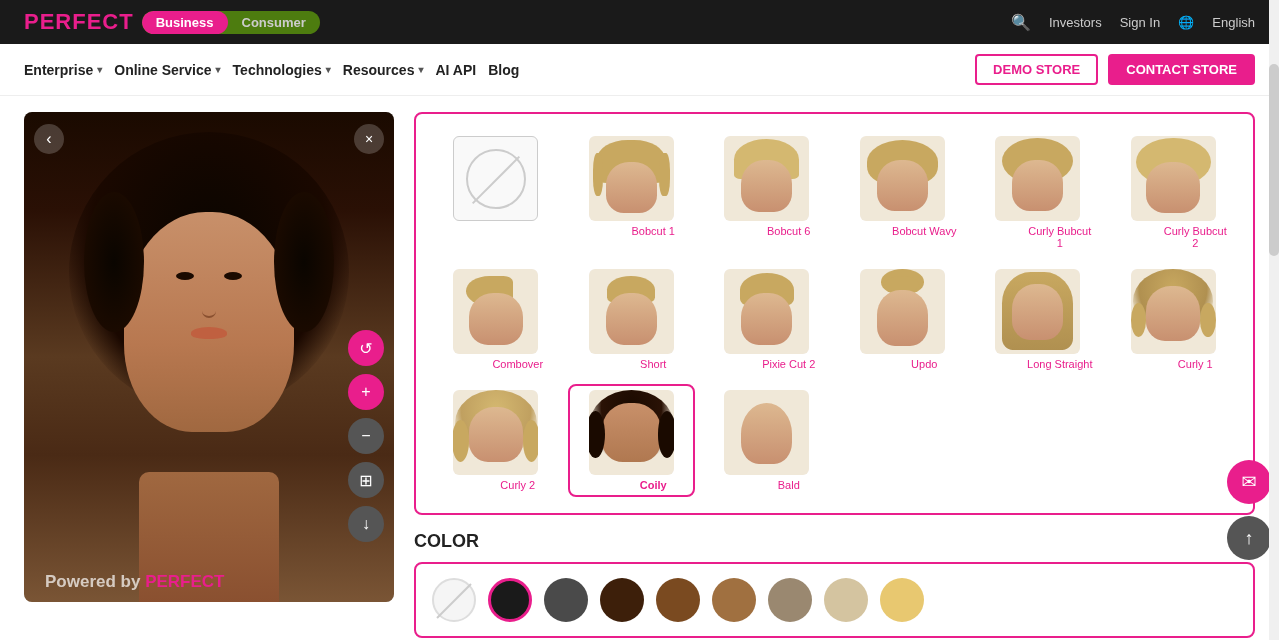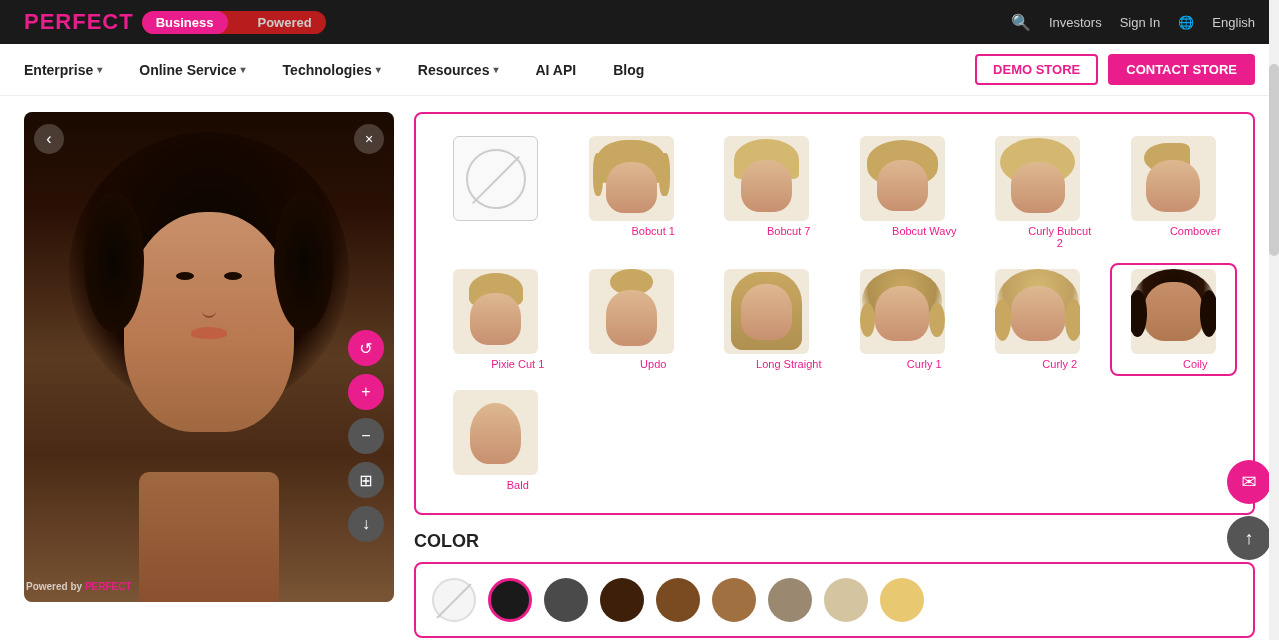--- a/index.html
+++ b/index.html
@@ -9,21 +9,21 @@
     .top-bar {
       background: #1a1a1a;
       display: flex;
       align-items: center;
       justify-content: space-between;
       padding: 6px 24px;
       height: 44px;
     }
     .top-bar-left { display: flex; align-items: center; gap: 8px; }
     .logo { color: #e91e8c; font-weight: 900; font-size: 22px; letter-spacing: 1px; }
-    .toggle-group { display: flex; background: #b91c1c; border-radius: 20px; overflow: hidden; gap: 16px; }
+    .toggle-group { display: flex; background: #4d7c0f; border-radius: 20px; overflow: hidden; }
     .toggle-btn {
       padding: 4px 14px;
       border: none;
       cursor: pointer;
       font-size: 13px;
       font-weight: 600;
       border-radius: 20px;
     }
     .toggle-btn.active { background: #e91e8c; color: #fff; }
     .toggle-btn.inactive { background: transparent; color: #ccc; }
@@ -36,21 +36,21 @@
     
     .nav-bar {
       display: flex;
       align-items: center;
       justify-content: space-between;
       padding: 0 24px;
       height: 52px;
       border-bottom: 1px solid #eee;
       background: #fff;
     }
-    .nav-left { display: flex; align-items: center; gap: 37px; }
+    .nav-left { display: flex; align-items: center; gap: 12px; }
     .nav-item {
       font-size: 14px;
       font-weight: 600;
       color: #222;
       cursor: pointer;
       display: flex;
       align-items: center;
       gap: 4px;
       text-decoration: none;
     }
@@ -107,22 +107,22 @@
       font-size: 16px;
       display: flex;
       align-items: center;
       justify-content: center;
     }
     .photo-nav-btn.left { left: 10px; }
     .photo-nav-btn.right { right: 10px; }
     .photo-watermark {
       position: absolute;
       bottom: 10px;
-      left: 2px;
-      font-size: 10px;
+      left: 21px;
+      font-size: 17px;
       color: rgba(255,255,255,0.7);
     }
     .photo-watermark span { color: #e91e8c; font-weight: 700; }
     .side-controls {
       position: absolute;
       right: 10px;
       bottom: 60px;
       display: flex;
       flex-direction: column;
       gap: 8px;
@@ -158,21 +158,21 @@
     }
     .hair-item {
       display: flex;
       flex-direction: column;
       align-items: center;
       cursor: pointer;
       border-radius: 6px;
       padding: 4px;
       border: 2px solid transparent;
     }
-    .hair-item.selected { border: 2px solid #e91e8c; border-radius: 8px; }
+    .hair-item.selected { border: 2px solid #e91e8c; border-radius: 8px; font-weight: bold; }
     .hair-thumb {
       width: 85px;
       height: 85px;
       border-radius: 6px;
       background: #f5f0ee;
       display: flex;
       align-items: center;
       justify-content: center;
       overflow: hidden;
       position: relative;
@@ -296,21 +296,21 @@
     }
   </style>
 </head>
 <body>
 
 <div class="top-bar">
   <div class="top-bar-left">
     <span class="logo">PERFECT</span>
     <div class="toggle-group">
       <button class="toggle-btn active">Business</button>
-      <button class="toggle-btn inactive">Powered</button>
+      <button class="toggle-btn inactive">Consumer</button>
     </div>
   </div>
   <div class="top-bar-right">
     <span style="color:#ccc;font-size:16px;">🔍</span>
     <a>Investors</a>
     <a>Sign In</a>
     <span class="globe-icon">🌐</span>
     <a>English</a>
   </div>
 </div>
@@ -413,34 +413,44 @@
         </div>
 
         <div class="hair-item">
           <div class="hair-thumb">
             <div class="thumb-img">
               <div style="position:absolute;width:100%;height:100%;background:#f0e8d8;"></div>
               <div style="position:absolute;top:3%;left:12%;right:12%;height:48%;background:#d4b870;border-radius:50% 50% 10% 10%;"></div>
               <div style="position:absolute;top:28%;left:20%;right:20%;height:62%;background:linear-gradient(180deg,#ddb890 0%,#c89070 100%);border-radius:45% 45% 35% 35%;"></div>
             </div>
           </div>
-          <span class="hair-label">Bobcut 7</span>
+          <span class="hair-label">Bobcut 6</span>
         </div>
 
         <div class="hair-item">
           <div class="hair-thumb">
             <div class="thumb-img">
               <div style="position:absolute;width:100%;height:100%;background:#f0e8d8;"></div>
               <div style="position:absolute;top:5%;left:8%;right:8%;height:52%;background:#c8a860;border-radius:50% 50% 20% 20%;border-bottom-left-radius:30% 40%;border-bottom-right-radius:30% 40%;"></div>
               <div style="position:absolute;top:28%;left:20%;right:20%;height:60%;background:linear-gradient(180deg,#ddb890 0%,#c89070 100%);border-radius:45% 45% 35% 35%;"></div>
             </div>
           </div>
           <span class="hair-label">Bobcut Wavy</span>
         </div>
 
+        <div class="hair-item">
+          <div class="hair-thumb">
+            <div class="thumb-img">
+              <div style="position:absolute;width:100%;height:100%;background:#f0e8d8;"></div>
+              <div style="position:absolute;top:2%;left:8%;right:8%;height:55%;background:#c8a860;border-radius:50%;"></div>
+              <div style="position:absolute;top:28%;left:20%;right:20%;height:60%;background:linear-gradient(180deg,#ddb890 0%,#c89070 100%);border-radius:45% 45% 35% 35%;"></div>
+            </div>
+          </div>
+          <span class="hair-label">Curly Bubcut 1</span>
+        </div>
 
         <div class="hair-item">
           <div class="hair-thumb">
             <div class="thumb-img">
               <div style="position:absolute;width:100%;height:100%;background:#f0e8d8;"></div>
               <div style="position:absolute;top:2%;left:6%;right:6%;height:57%;background:#d4b870;border-radius:50%;"></div>
               <div style="position:absolute;top:30%;left:18%;right:18%;height:60%;background:linear-gradient(180deg,#ddb890 0%,#c89070 100%);border-radius:45% 45% 35% 35%;"></div>
             </div>
           </div>
           <span class="hair-label">Curly Bubcut 2</span>
@@ -450,30 +460,40 @@
           <div class="hair-thumb">
             <div class="thumb-img">
               <div style="position:absolute;width:100%;height:100%;background:#f0e8d8;"></div>
               <div style="position:absolute;top:8%;left:15%;right:30%;height:35%;background:#c8a860;border-radius:50% 20% 20% 50%;"></div>
               <div style="position:absolute;top:28%;left:18%;right:18%;height:62%;background:linear-gradient(180deg,#ddb890 0%,#c89070 100%);border-radius:45% 45% 35% 35%;"></div>
             </div>
           </div>
           <span class="hair-label">Combover</span>
         </div>
 
+        <div class="hair-item">
+          <div class="hair-thumb">
+            <div class="thumb-img">
+              <div style="position:absolute;width:100%;height:100%;background:#f0e8d8;"></div>
+              <div style="position:absolute;top:8%;left:22%;right:22%;height:32%;background:#c8a860;border-radius:50% 50% 20% 20%;"></div>
+              <div style="position:absolute;top:28%;left:20%;right:20%;height:62%;background:linear-gradient(180deg,#ddb890 0%,#c89070 100%);border-radius:45% 45% 35% 35%;"></div>
+            </div>
+          </div>
+          <span class="hair-label">Short</span>
+        </div>
 
         <div class="hair-item">
           <div class="hair-thumb">
             <div class="thumb-img">
               <div style="position:absolute;width:100%;height:100%;background:#f0e8d8;"></div>
               <div style="position:absolute;top:5%;left:18%;right:18%;height:40%;background:#c8a860;border-radius:50% 50% 25% 25%;"></div>
               <div style="position:absolute;top:28%;left:20%;right:20%;height:62%;background:linear-gradient(180deg,#ddb890 0%,#c89070 100%);border-radius:45% 45% 35% 35%;"></div>
             </div>
           </div>
-          <span class="hair-label">Pixie Cut 1</span>
+          <span class="hair-label">Pixie Cut 2</span>
         </div>
 
 
         <div class="hair-item">
           <div class="hair-thumb">
             <div class="thumb-img">
               <div style="position:absolute;width:100%;height:100%;background:#f0e8d8;"></div>
               <div style="position:absolute;top:0%;left:25%;right:25%;height:30%;background:#c8a860;border-radius:50%;"></div>
               <div style="position:absolute;top:20%;left:30%;right:30%;width:40%;height:20%;background:#c8a860;border-radius:50%;transform:translateY(-10px);"></div>
               <div style="position:absolute;top:25%;left:20%;right:20%;height:65%;background:linear-gradient(180deg,#ddb890 0%,#c89070 100%);border-radius:45% 45% 35% 35%;"></div>

